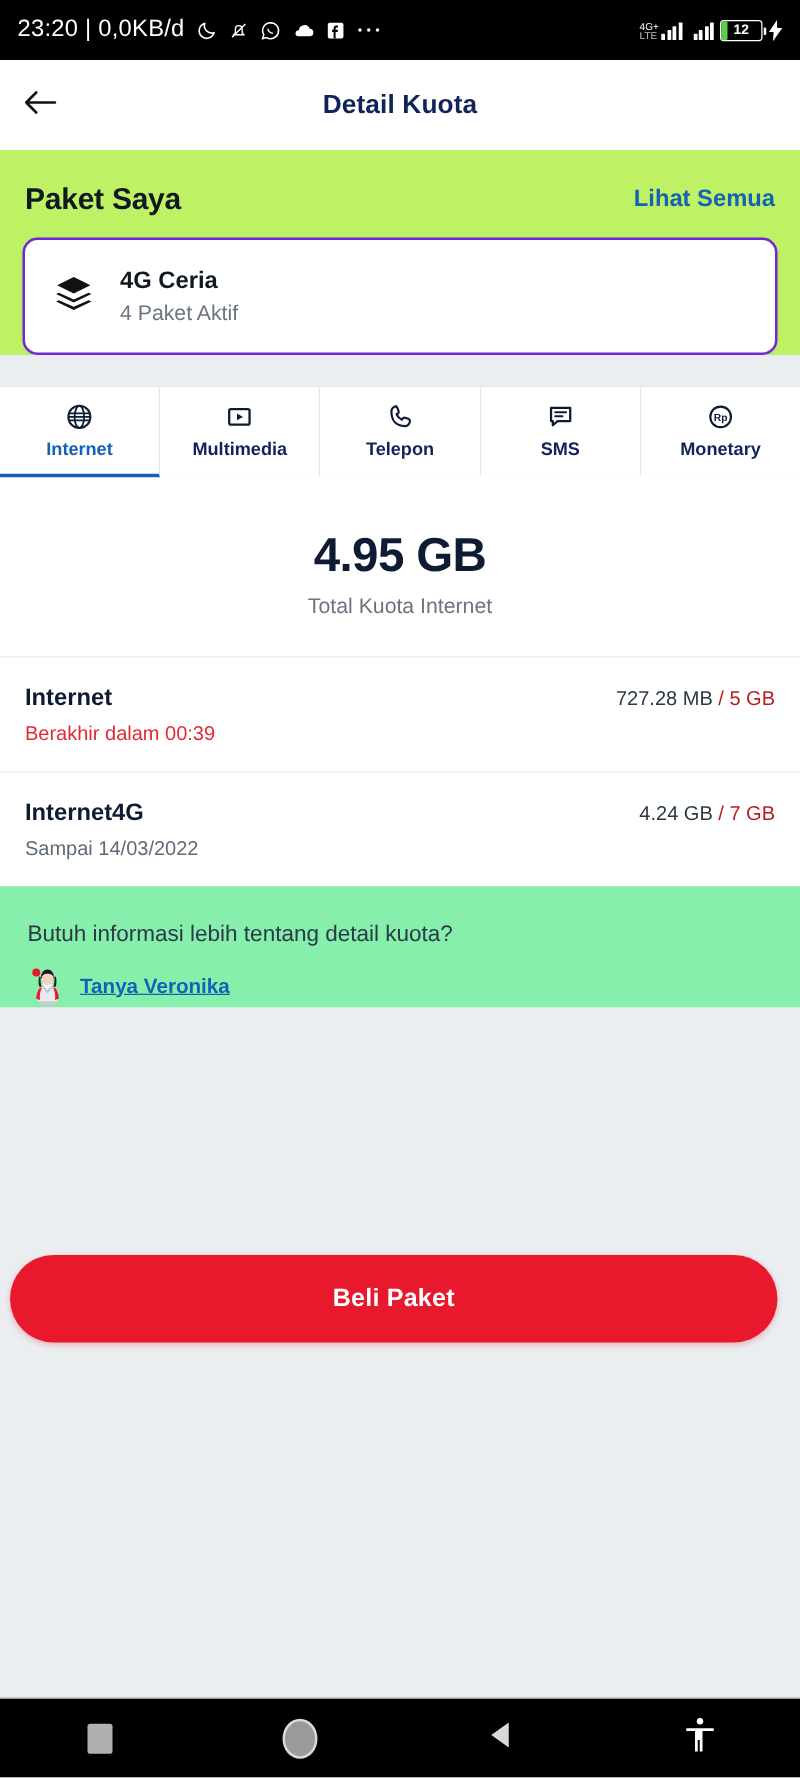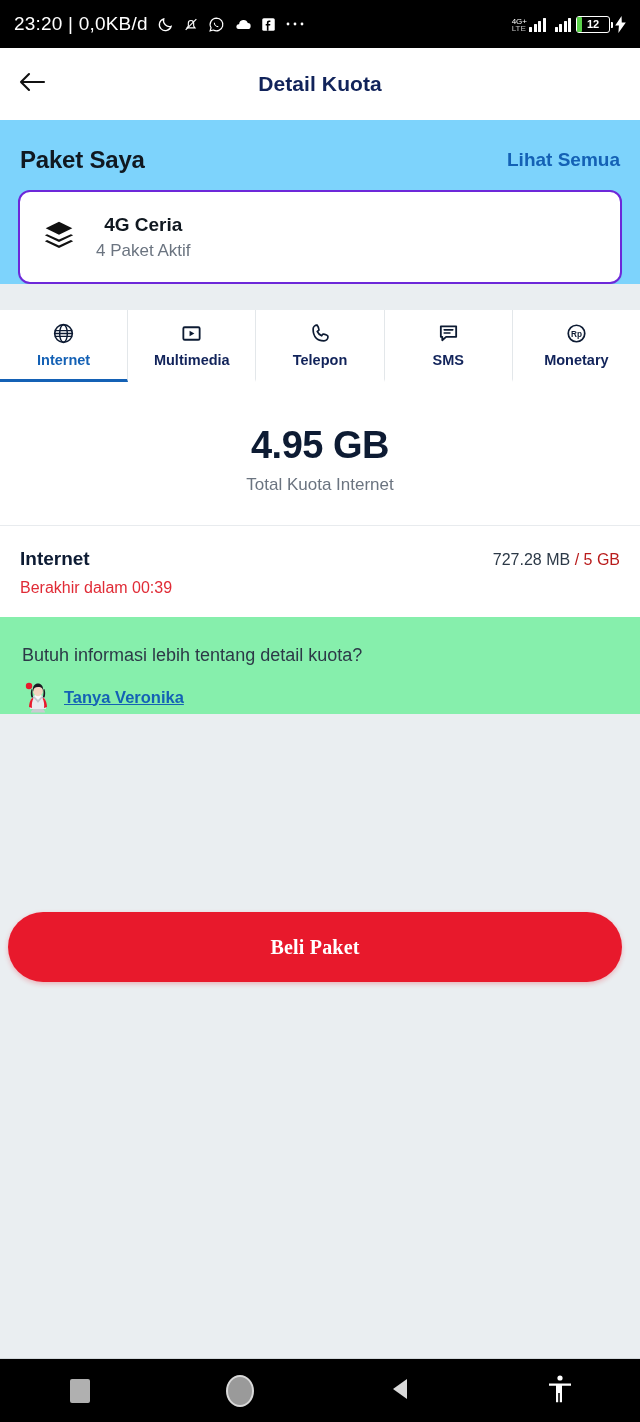--- a/index.html
+++ b/index.html
@@ -41,21 +41,21 @@
     position:relative; flex:none;
   }
   .back-btn { width:64px; height:72px; display:flex; align-items:center; justify-content:center; cursor:pointer; }
   .appbar-title {
     position:absolute; left:0; right:0; text-align:center;
     font-size:21px; font-weight:bold; color:#11235a; letter-spacing:.1px;
     pointer-events:none;
   }
 
   
-  .white-zone { background:#7dd3fc; flex:none;text-align:center; }
+  .white-zone { background:#bef264; flex:none; }
   .section-head {
     display:flex; align-items:center; justify-content:space-between;
     padding:26px 20px 16px 20px;
   }
   .section-title { font-size:24px; font-weight:bold; color:#101820; letter-spacing:-.2px; }
   .link-all { font-size:19px; font-weight:bold; color:#1461b5; cursor:pointer; }
 
   .pkg-card {
     margin:0 18px; border:2px solid #6d28d9; border-radius:12px;
     background:#fff; padding:20px 22px; min-height:94px;
@@ -112,21 +112,21 @@
     font-size:16.5px; font-weight:bold; color:#1461b5;
     text-decoration:underline; cursor:pointer;
   }
 
   
   .cta-zone { background:#eaeef1; flex:1; position:relative; }
   .cta {
     position:absolute; left:8px; right:18px; top:198px;
     height:70px; border-radius:36px; background:#e8192c; border:none;
     color:#fff; font-size:20px; font-weight:bold; letter-spacing:.2px;
-    cursor:pointer; font-family:Liberation Serif, serif;
+    cursor:pointer; font-family:Liberation Sans, sans-serif;
     box-shadow:0 2px 5px rgba(232,25,44,.28);
   }
 
   
   .navbar {
     height:64px; background:#000; display:flex; align-items:center; flex:none;
     border-top:1px solid #d2d7db;
   }
   .nav-btn { flex:1; display:flex; align-items:center; justify-content:center; cursor:pointer; height:100%; }
   .nav-square { width:20px; height:24px; background:#b0b0b0; border-radius:2px; }
@@ -294,20 +294,30 @@
 
   <div class="rows">
     <div class="qrow">
       <div class="qrow-left">
         <span class="qname">Internet</span>
         <span class="qsub danger">Berakhir dalam 00:39</span>
       </div>
       <div class="qright">
         <span class="qused">727.28 MB</span>
         <span class="qtotal">/ 5 GB</span>
+      </div>
+    </div>
+    <div class="qrow">
+      <div class="qrow-left">
+        <span class="qname">Internet4G</span>
+        <span class="qsub muted">Sampai 14/03/2022</span>
+      </div>
+      <div class="qright">
+        <span class="qused">4.24 GB</span>
+        <span class="qtotal">/ 7 GB</span>
       </div>
     </div>
   </div>
 
   <div class="help">
     <div class="help-q">Butuh informasi lebih tentang detail kuota?</div>
     <div class="help-row">
       <span class="avatar">
         <svg width="32" height="34" viewBox="0 0 32 34">
           <circle cx="7" cy="6" r="3.2" fill="#e8192c"></circle>

